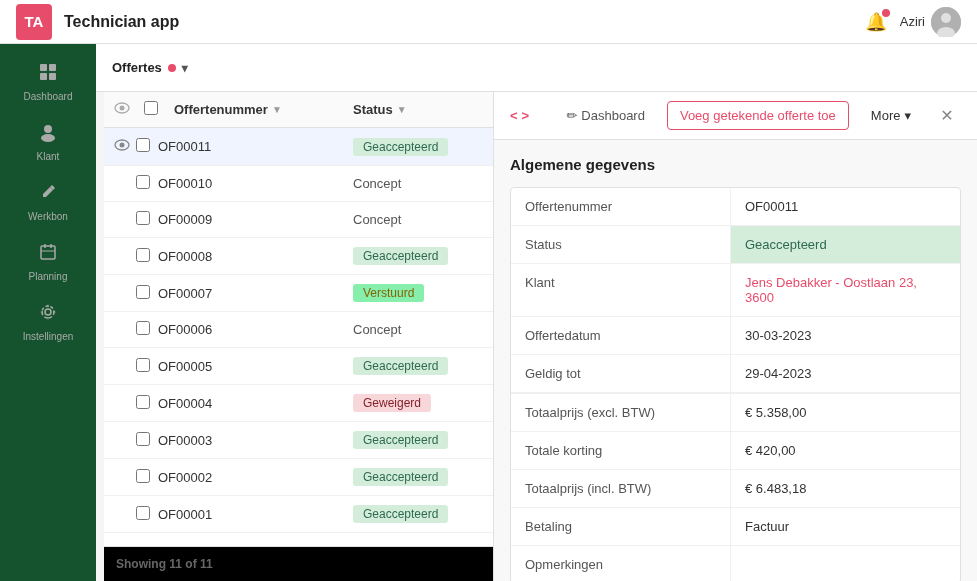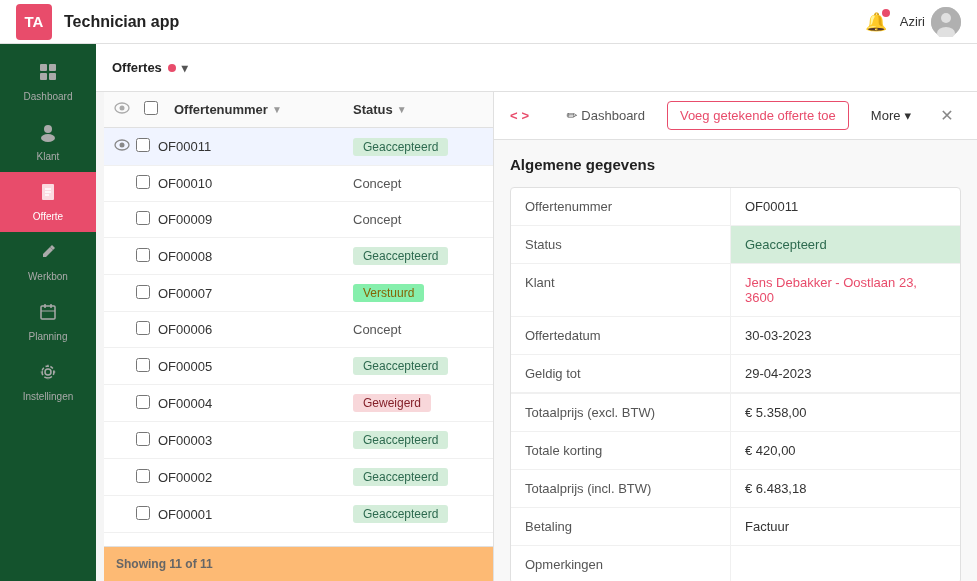--- a/index.html
+++ b/index.html
@@ -204,21 +204,21 @@
     }
     .badge-geaccepteerd { background: #d4edda; color: #2d6a4f; }
     .badge-verstuurd { background: #86efac; color: #856404; }
     .badge-geweigerd { background: #f8d7da; color: #842029; }
 
     .list-footer {
       padding: 10px 12px;
       border-top: 1px solid #e0e0e0;
       font-size: 12px;
       color: #666;
-      background: #fdba74;
+      background: #000000;
       font-weight: 600;
     }
 
     
     .detail-panel {
       flex: 1;
       background: #f8f8f8;
       display: flex;
       flex-direction: column;
       overflow: hidden;
@@ -357,31 +357,20 @@
       <div class="sidebar-label">Dashboard</div>
     </div>
     <div class="sidebar-item">
       <div class="sidebar-icon">
         <svg width="20" height="20" viewBox="0 0 20 20" fill="none">
           <circle cx="10" cy="7" r="4" fill="#aaa"></circle>
           <ellipse cx="10" cy="16" rx="7" ry="4" fill="#aaa"></ellipse>
         </svg>
       </div>
       <div class="sidebar-label">Klant</div>
-    </div>
-    <div class="sidebar-item active">
-      <div class="sidebar-icon">
-        <svg width="20" height="20" viewBox="0 0 20 20" fill="none">
-          <rect x="4" y="2" width="12" height="16" rx="1" fill="white" opacity="0.8"></rect>
-          <line x1="7" y1="7" x2="13" y2="7" stroke="white" stroke-width="1.5"></line>
-          <line x1="7" y1="10" x2="13" y2="10" stroke="white" stroke-width="1.5"></line>
-          <line x1="7" y1="13" x2="11" y2="13" stroke="white" stroke-width="1.5"></line>
-        </svg>
-      </div>
-      <div class="sidebar-label">Offerte</div>
     </div>
     <div class="sidebar-item">
       <div class="sidebar-icon">
         <svg width="20" height="20" viewBox="0 0 20 20" fill="none">
           <path d="M14 3 L17 6 L8 15 L5 15 L5 12 Z" fill="#aaa"></path>
           <line x1="12" y1="5" x2="15" y2="8" stroke="#888" stroke-width="1"></line>
         </svg>
       </div>
       <div class="sidebar-label">Werkbon</div>
     </div>

